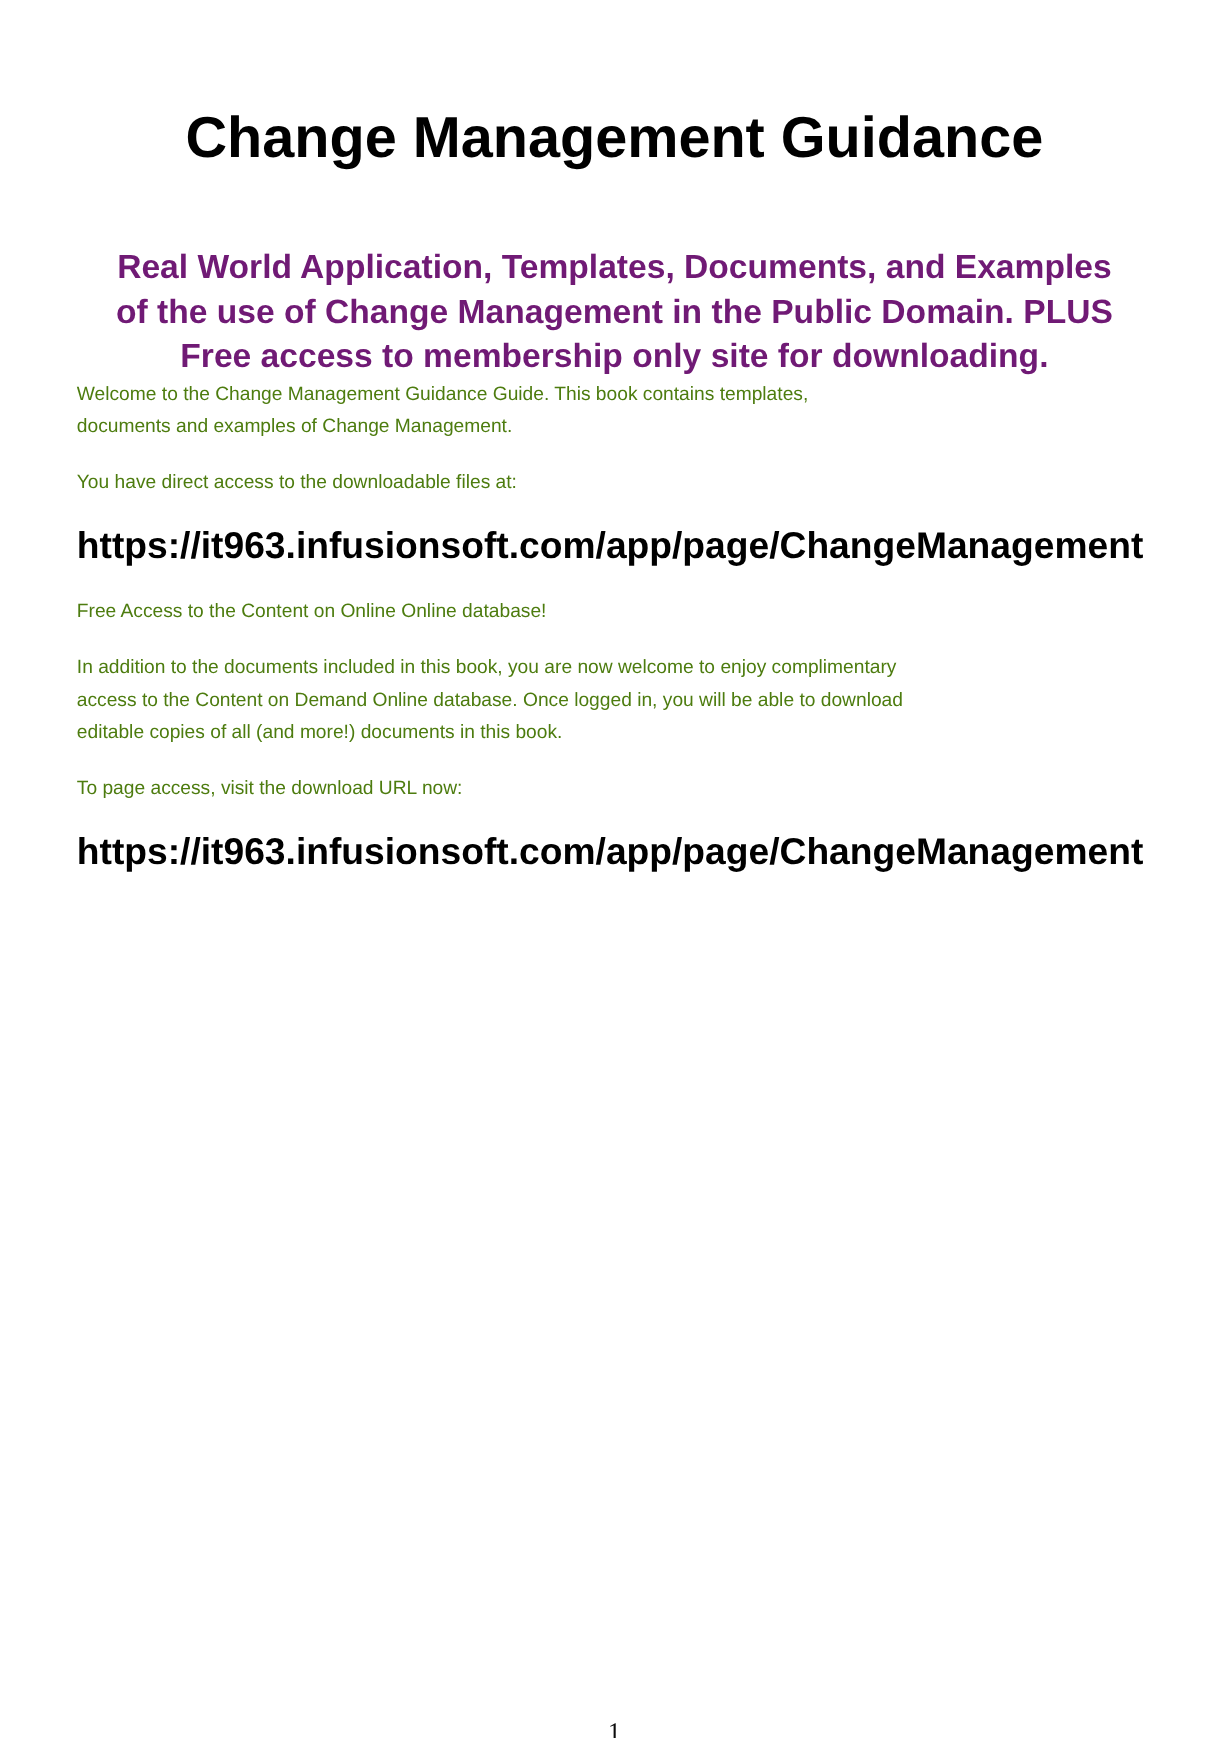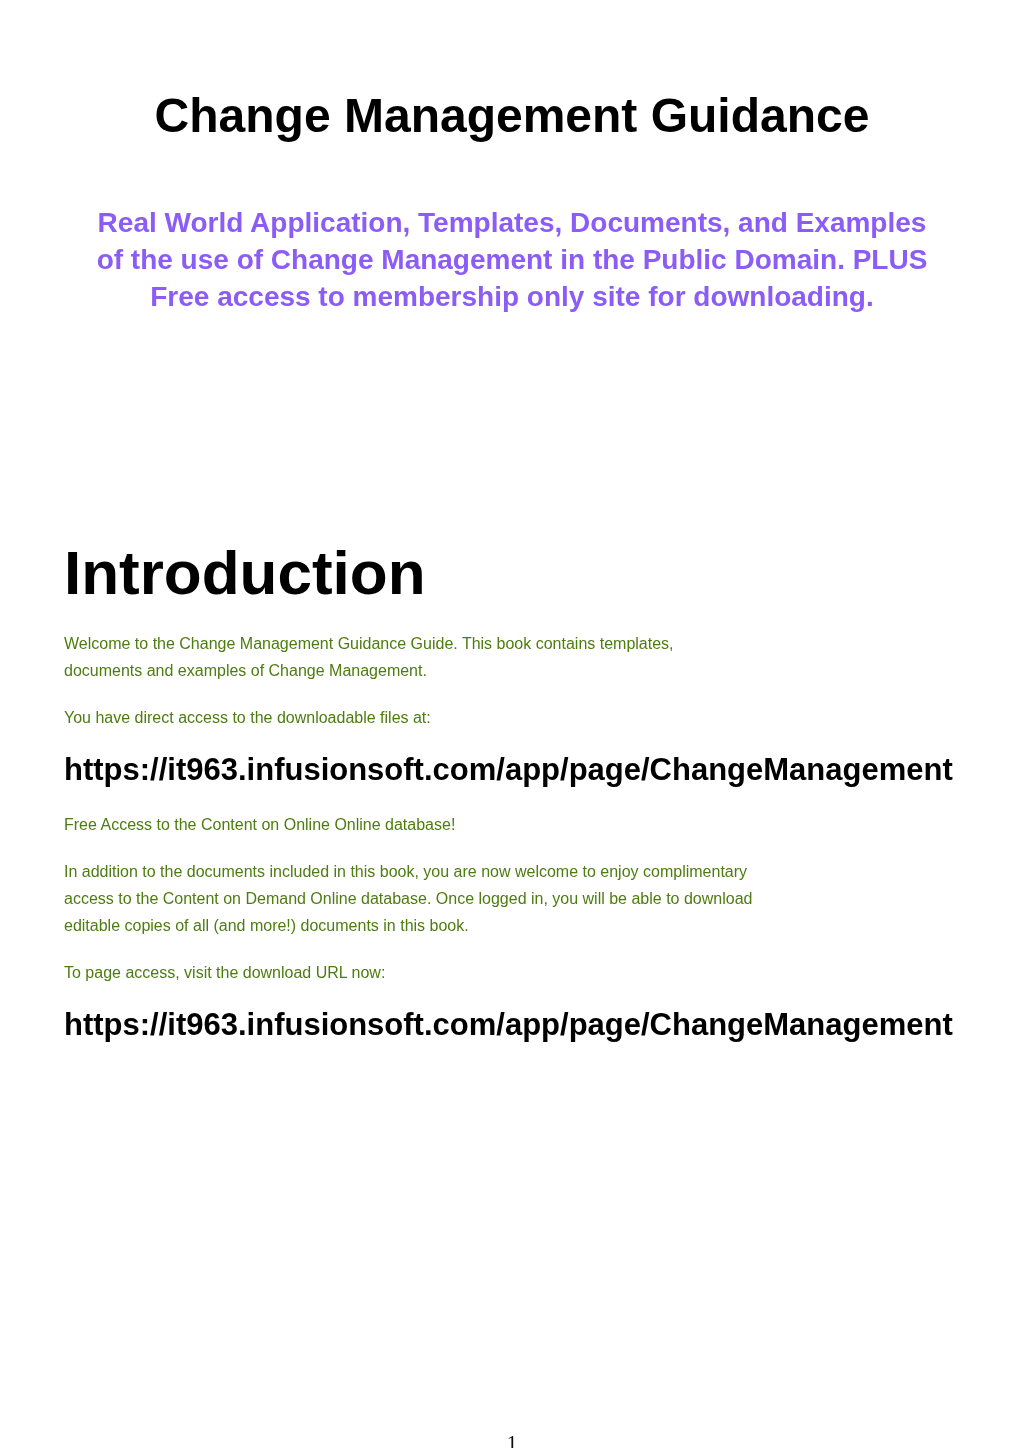--- a/index.html
+++ b/index.html
@@ -27,21 +27,21 @@
     text-align: center;
     color: #000000;
   }
   .page-subtitle {
     margin: 62px auto 0 auto;
     max-width: 910px;
     font-size: 28px;
     line-height: 37px;
     font-weight: bold;
     text-align: center;
-    color: #8b5cf6;
+    color: #701a75;
   }
   .content {
     padding: 0 64px;
   }
   .section-heading {
     margin: 225px 0 24px 0;
     font-size: 62px;
     line-height: 66px;
     font-weight: bold;
     color: #000000;
@@ -82,21 +82,20 @@
 <body>
 
 <div class="page">
 
   <h1 class="page-title">Change Management Guidance</h1>
 
   <div class="page-subtitle">Real World Application, Templates, Documents, and Examples<br>of the use of Change Management in the Public Domain. PLUS<br>Free access to membership only site for downloading.</div>
 
   <div class="content">
 
-    <h2 class="section-heading">Introduction</h2>
 
     <p class="para">Welcome to the Change Management Guidance Guide. This book contains templates,<br>documents and examples of Change Management.</p>
 
     <p class="para">You have direct access to the downloadable files at:</p>
 
     <p class="url-line">https://it963.infusionsoft.com/app/page/ChangeManagement</p>
 
 
 
     <p class="para">Free Access to the Content on Online Online database!</p>

